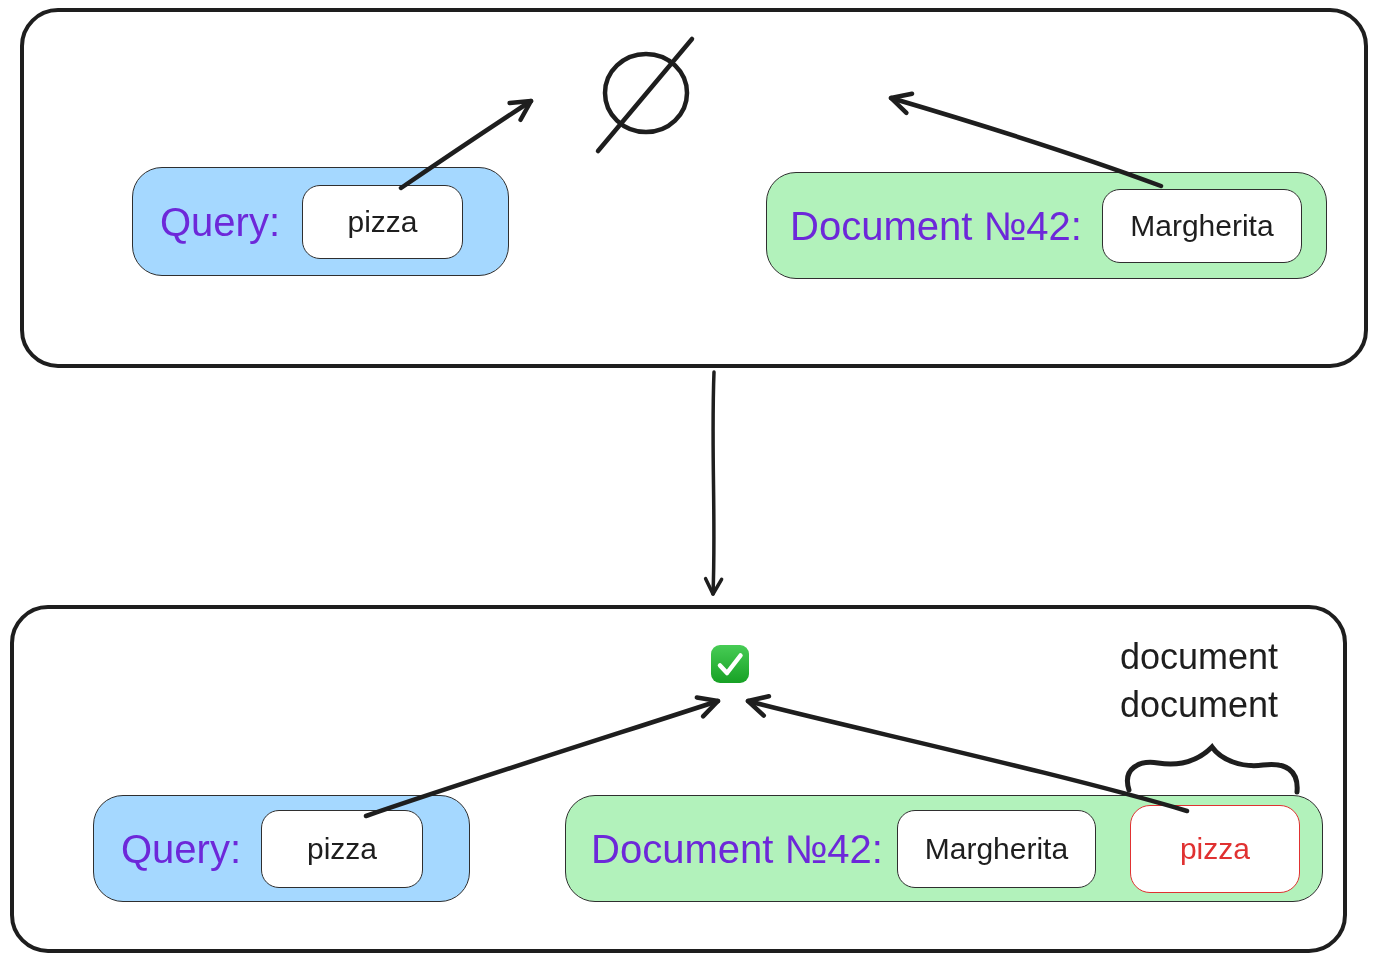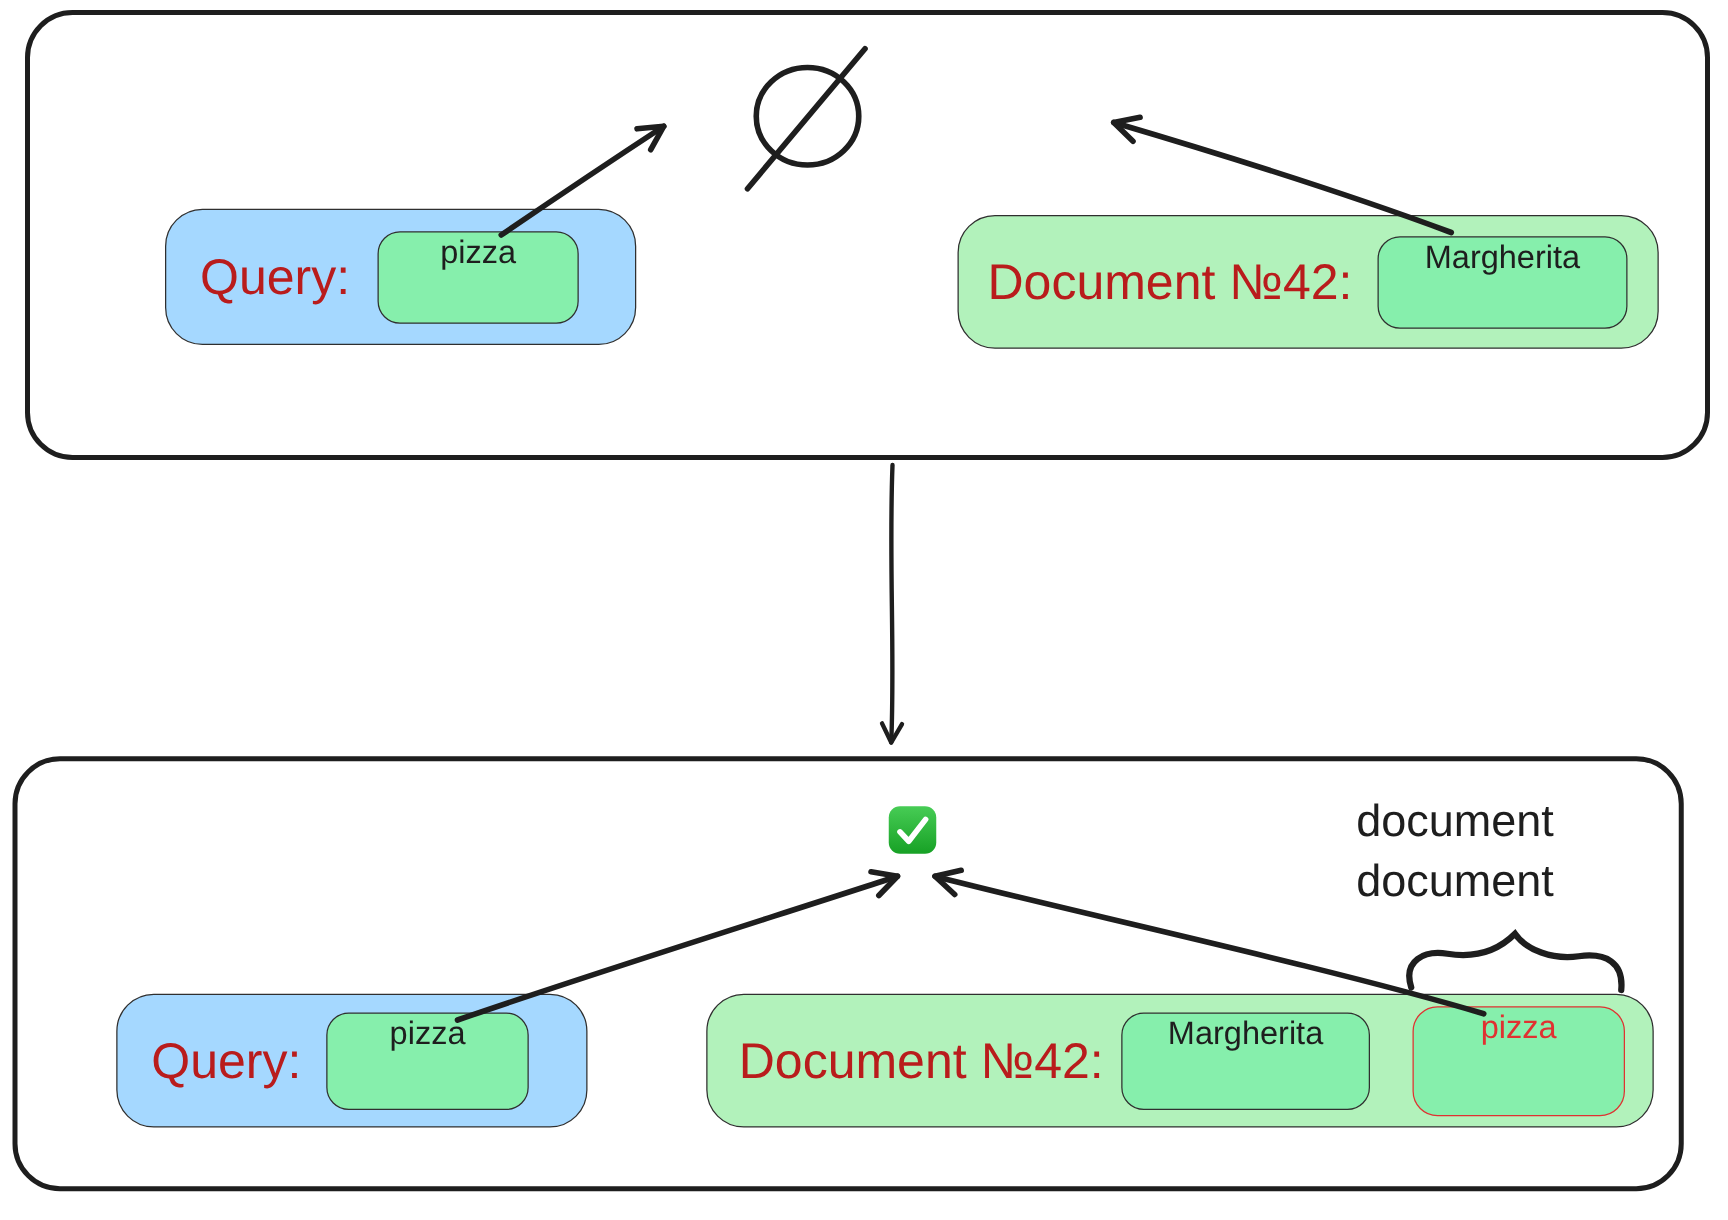--- a/index.html
+++ b/index.html
@@ -26,49 +26,49 @@
   .chip {
     position: absolute;
     display: flex;
     align-items: center;
     border: 1.5px solid #2f2f2f;
   }
   .chip-label {
     font-size: 40px;
     line-height: 1;
     white-space: nowrap;
-    color: #b91c1c;
+    color: #6d28d9;
   }
   .term-box {
-    background: #86efac;
+    background: #ffffff;
     border: 1.5px solid #2f2f2f;
     display: flex;
-    align-items: flex-start;
+    align-items: center;
     justify-content: center;
-    font-size: 26px;
+    font-size: 30px;
     color: #1e1e1e;
     flex: none;
   }
 
   .chip-query-top    { left: 128px; top: 163px; width: 377px; height: 109px; background: #a5d8ff; border-radius: 30px; padding-left: 27px; gap: 22px; }
   .term-pizza-top    { width: 161px; height: 74px; border-radius: 18px; }
 
   .chip-doc-top      { left: 762px; top: 168px; width: 561px; height: 107px; background: #b2f2bb; border-radius: 30px; padding-left: 23px; gap: 20px; }
   .term-marg-top     { width: 200px; height: 74px; border-radius: 18px; }
 
   .chip-query-bottom { left: 93px;  top: 795px; width: 377px; height: 107px; background: #a5d8ff; border-radius: 30px; padding-left: 27px; gap: 20px; }
   .term-pizza-bottom { width: 162px; height: 78px; border-radius: 18px; }
 
   .chip-doc-bottom   { left: 565px; top: 795px; width: 758px; height: 107px; background: #b2f2bb; border-radius: 30px; padding-left: 25px; gap: 14px; }
   .term-marg-bottom  { width: 199px; height: 78px; border-radius: 18px; }
   .term-expansion    { width: 170px; height: 88px; border-radius: 20px; border: 1.5px solid #e03131; color: #e03131; margin-left: 20px; }
 
   .annotation {
     position: absolute;
-    left: 1085px;
+    left: 1120px;
     top: 633px;
     font-size: 36px;
     line-height: 48px;
     color: #1e1e1e;
     white-space: nowrap;
   }
 
   .check-icon {
     position: absolute;
     left: 711px;

